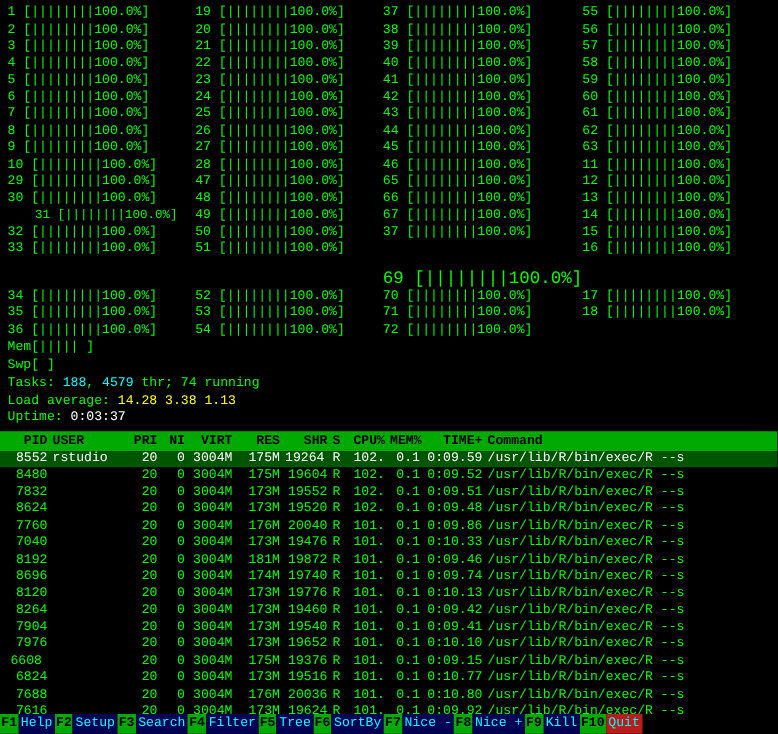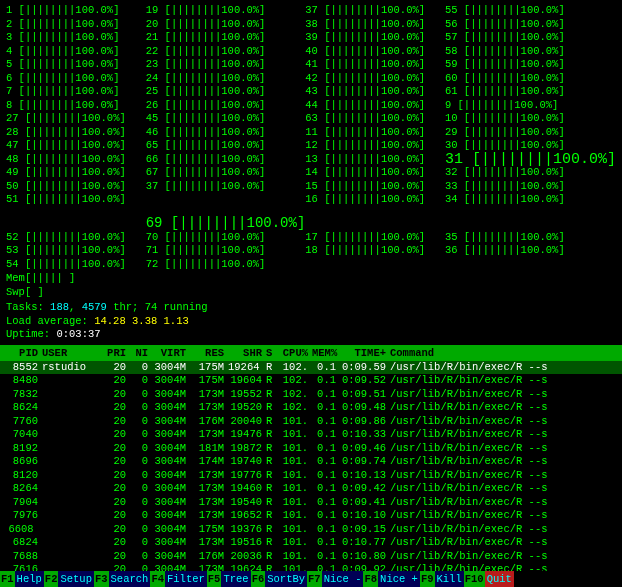--- a/index.html
+++ b/index.html
@@ -74,37 +74,38 @@
         <div style="white-space: nowrap; color: rgb(0, 255, 0); font-size: 10.5px; line-height: 13.5px;"><span style="color:#00ff00">24 [</span><span style="color:#00ff00">||||||||</span><span style="color:#00ff00">100.0%]</span></div>
         <div style="white-space: nowrap; color: rgb(0, 255, 0); font-size: 10.5px; line-height: 13.5px;"><span style="color:#00ff00">42 [</span><span style="color:#00ff00">||||||||</span><span style="color:#00ff00">100.0%]</span></div>
         <div style="white-space: nowrap; color: rgb(0, 255, 0); font-size: 10.5px; line-height: 13.5px;"><span style="color:#00ff00">60 [</span><span style="color:#00ff00">||||||||</span><span style="color:#00ff00">100.0%]</span></div>
         <div style="white-space: nowrap; color: rgb(0, 255, 0); font-size: 10.5px; line-height: 13.5px;"><span style="color:#00ff00"> 7 [</span><span style="color:#00ff00">||||||||</span><span style="color:#00ff00">100.0%]</span></div>
         <div style="white-space: nowrap; color: rgb(0, 255, 0); font-size: 10.5px; line-height: 13.5px;"><span style="color:#00ff00">25 [</span><span style="color:#00ff00">||||||||</span><span style="color:#00ff00">100.0%]</span></div>
         <div style="white-space: nowrap; color: rgb(0, 255, 0); font-size: 10.5px; line-height: 13.5px;"><span style="color:#00ff00">43 [</span><span style="color:#00ff00">||||||||</span><span style="color:#00ff00">100.0%]</span></div>
         <div style="white-space: nowrap; color: rgb(0, 255, 0); font-size: 10.5px; line-height: 13.5px;"><span style="color:#00ff00">61 [</span><span style="color:#00ff00">||||||||</span><span style="color:#00ff00">100.0%]</span></div>
         <div style="white-space: nowrap; color: rgb(0, 255, 0); font-size: 10.5px; line-height: 13.5px;"><span style="color:#00ff00"> 8 [</span><span style="color:#00ff00">||||||||</span><span style="color:#00ff00">100.0%]</span></div>
         <div style="white-space: nowrap; color: rgb(0, 255, 0); font-size: 10.5px; line-height: 13.5px;"><span style="color:#00ff00">26 [</span><span style="color:#00ff00">||||||||</span><span style="color:#00ff00">100.0%]</span></div>
         <div style="white-space: nowrap; color: rgb(0, 255, 0); font-size: 10.5px; line-height: 13.5px;"><span style="color:#00ff00">44 [</span><span style="color:#00ff00">||||||||</span><span style="color:#00ff00">100.0%]</span></div>
+        <div style="white-space: nowrap; color: rgb(0, 255, 0); font-size: 10.5px; line-height: 13.5px;"><span style="color:#00ff00">62 [</span><span style="color:#00ff00">||||||||</span><span style="color:#00ff00">100.0%]</span></div>
         <div style="white-space: nowrap; color: rgb(0, 255, 0); font-size: 10.5px; line-height: 13.5px;"><span style="color:#00ff00"> 9 [</span><span style="color:#00ff00">||||||||</span><span style="color:#00ff00">100.0%]</span></div>
         <div style="white-space: nowrap; color: rgb(0, 255, 0); font-size: 10.5px; line-height: 13.5px;"><span style="color:#00ff00">27 [</span><span style="color:#00ff00">||||||||</span><span style="color:#00ff00">100.0%]</span></div>
         <div style="white-space: nowrap; color: rgb(0, 255, 0); font-size: 10.5px; line-height: 13.5px;"><span style="color:#00ff00">45 [</span><span style="color:#00ff00">||||||||</span><span style="color:#00ff00">100.0%]</span></div>
         <div style="white-space: nowrap; color: rgb(0, 255, 0); font-size: 10.5px; line-height: 13.5px;"><span style="color:#00ff00">63 [</span><span style="color:#00ff00">||||||||</span><span style="color:#00ff00">100.0%]</span></div>
         <div style="white-space: nowrap; color: rgb(0, 255, 0); font-size: 10.5px; line-height: 13.5px;"><span style="color:#00ff00">10 [</span><span style="color:#00ff00">||||||||</span><span style="color:#00ff00">100.0%]</span></div>
         <div style="white-space: nowrap; color: rgb(0, 255, 0); font-size: 10.5px; line-height: 13.5px;"><span style="color:#00ff00">28 [</span><span style="color:#00ff00">||||||||</span><span style="color:#00ff00">100.0%]</span></div>
         <div style="white-space: nowrap; color: rgb(0, 255, 0); font-size: 10.5px; line-height: 13.5px;"><span style="color:#00ff00">46 [</span><span style="color:#00ff00">||||||||</span><span style="color:#00ff00">100.0%]</span></div>
         <div style="white-space: nowrap; color: rgb(0, 255, 0); font-size: 10.5px; line-height: 13.5px;"><span style="color:#00ff00">11 [</span><span style="color:#00ff00">||||||||</span><span style="color:#00ff00">100.0%]</span></div>
         <div style="white-space: nowrap; color: rgb(0, 255, 0); font-size: 10.5px; line-height: 13.5px;"><span style="color:#00ff00">29 [</span><span style="color:#00ff00">||||||||</span><span style="color:#00ff00">100.0%]</span></div>
         <div style="white-space: nowrap; color: rgb(0, 255, 0); font-size: 10.5px; line-height: 13.5px;"><span style="color:#00ff00">47 [</span><span style="color:#00ff00">||||||||</span><span style="color:#00ff00">100.0%]</span></div>
         <div style="white-space: nowrap; color: rgb(0, 255, 0); font-size: 10.5px; line-height: 13.5px;"><span style="color:#00ff00">65 [</span><span style="color:#00ff00">||||||||</span><span style="color:#00ff00">100.0%]</span></div>
         <div style="white-space: nowrap; color: rgb(0, 255, 0); font-size: 10.5px; line-height: 13.5px;"><span style="color:#00ff00">12 [</span><span style="color:#00ff00">||||||||</span><span style="color:#00ff00">100.0%]</span></div>
         <div style="white-space: nowrap; color: rgb(0, 255, 0); font-size: 10.5px; line-height: 13.5px;"><span style="color:#00ff00">30 [</span><span style="color:#00ff00">||||||||</span><span style="color:#00ff00">100.0%]</span></div>
         <div style="white-space: nowrap; color: rgb(0, 255, 0); font-size: 10.5px; line-height: 13.5px;"><span style="color:#00ff00">48 [</span><span style="color:#00ff00">||||||||</span><span style="color:#00ff00">100.0%]</span></div>
         <div style="white-space: nowrap; color: rgb(0, 255, 0); font-size: 10.5px; line-height: 13.5px;"><span style="color:#00ff00">66 [</span><span style="color:#00ff00">||||||||</span><span style="color:#00ff00">100.0%]</span></div>
         <div style="white-space: nowrap; color: rgb(0, 255, 0); font-size: 10.5px; line-height: 13.5px;"><span style="color:#00ff00">13 [</span><span style="color:#00ff00">||||||||</span><span style="color:#00ff00">100.0%]</span></div>
-        <div style="white-space: nowrap; color: rgb(0, 255, 0); font-size: 15px; line-height: 13.5px;"><span style="color:#00ff00">31 [</span><span style="color:#00ff00">||||||||</span><span style="color:#00ff00">100.0%]</span></div>
+        <div style="white-space: nowrap; color: rgb(0, 255, 0); font-size: 10px; line-height: 13.5px; margin-left: 22px;"><span style="color:#00ff00">31 [</span><span style="color:#00ff00">||||||||</span><span style="color:#00ff00">100.0%]</span></div>
         <div style="white-space: nowrap; color: rgb(0, 255, 0); font-size: 10.5px; line-height: 13.5px;"><span style="color:#00ff00">49 [</span><span style="color:#00ff00">||||||||</span><span style="color:#00ff00">100.0%]</span></div>
         <div style="white-space: nowrap; color: rgb(0, 255, 0); font-size: 10.5px; line-height: 13.5px;"><span style="color:#00ff00">67 [</span><span style="color:#00ff00">||||||||</span><span style="color:#00ff00">100.0%]</span></div>
         <div style="white-space: nowrap; color: rgb(0, 255, 0); font-size: 10.5px; line-height: 13.5px;"><span style="color:#00ff00">14 [</span><span style="color:#00ff00">||||||||</span><span style="color:#00ff00">100.0%]</span></div>
         <div style="white-space: nowrap; color: rgb(0, 255, 0); font-size: 10.5px; line-height: 13.5px;"><span style="color:#00ff00">32 [</span><span style="color:#00ff00">||||||||</span><span style="color:#00ff00">100.0%]</span></div>
         <div style="white-space: nowrap; color: rgb(0, 255, 0); font-size: 10.5px; line-height: 13.5px;"><span style="color:#00ff00">50 [</span><span style="color:#00ff00">||||||||</span><span style="color:#00ff00">100.0%]</span></div>
         <div style="white-space: nowrap; color: rgb(0, 255, 0); font-size: 10.5px; line-height: 13.5px;"><span style="color:#00ff00">37 [</span><span style="color:#00ff00">||||||||</span><span style="color:#00ff00">100.0%]</span></div>
         <div style="white-space: nowrap; color: rgb(0, 255, 0); font-size: 10.5px; line-height: 13.5px;"><span style="color:#00ff00">15 [</span><span style="color:#00ff00">||||||||</span><span style="color:#00ff00">100.0%]</span></div>
         <div style="white-space: nowrap; color: rgb(0, 255, 0); font-size: 10.5px; line-height: 13.5px;"><span style="color:#00ff00">33 [</span><span style="color:#00ff00">||||||||</span><span style="color:#00ff00">100.0%]</span></div>
         <div style="white-space: nowrap; color: rgb(0, 255, 0); font-size: 10.5px; line-height: 13.5px;"><span style="color:#00ff00">51 [</span><span style="color:#00ff00">||||||||</span><span style="color:#00ff00">100.0%]</span></div>
         <div style="white-space: nowrap; color: rgb(0, 255, 0); font-size: 14px; line-height: 13.5px; margin-top: 24px;"><span style="color:#00ff00">69 [</span><span style="color:#00ff00">||||||||</span><span style="color:#00ff00">100.0%]</span></div>

